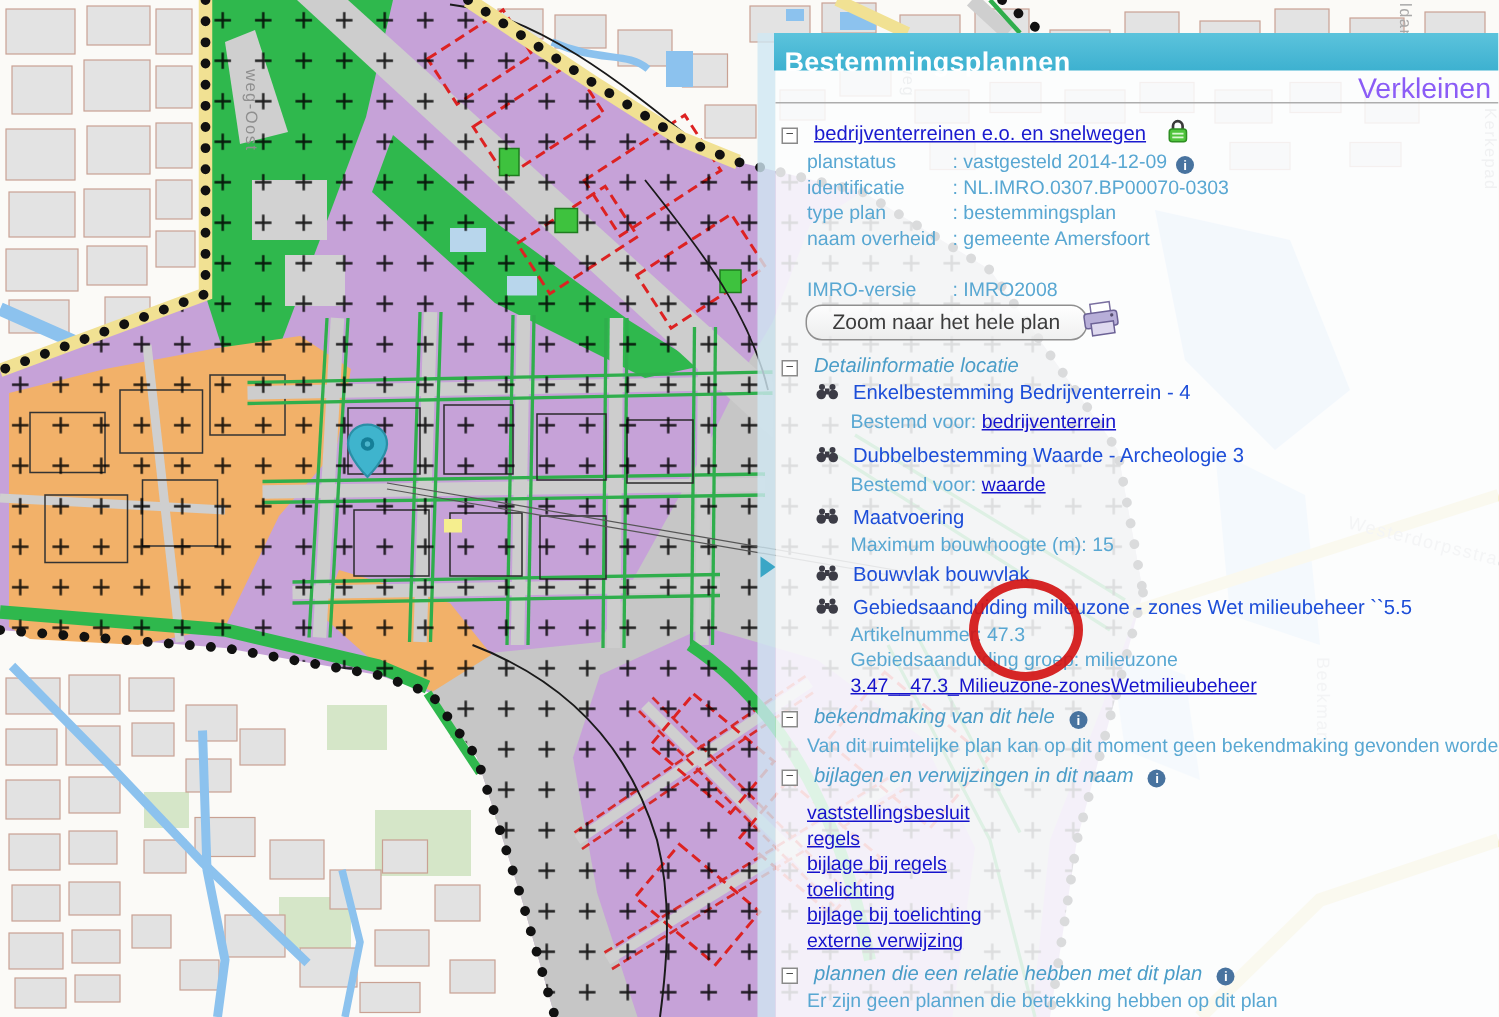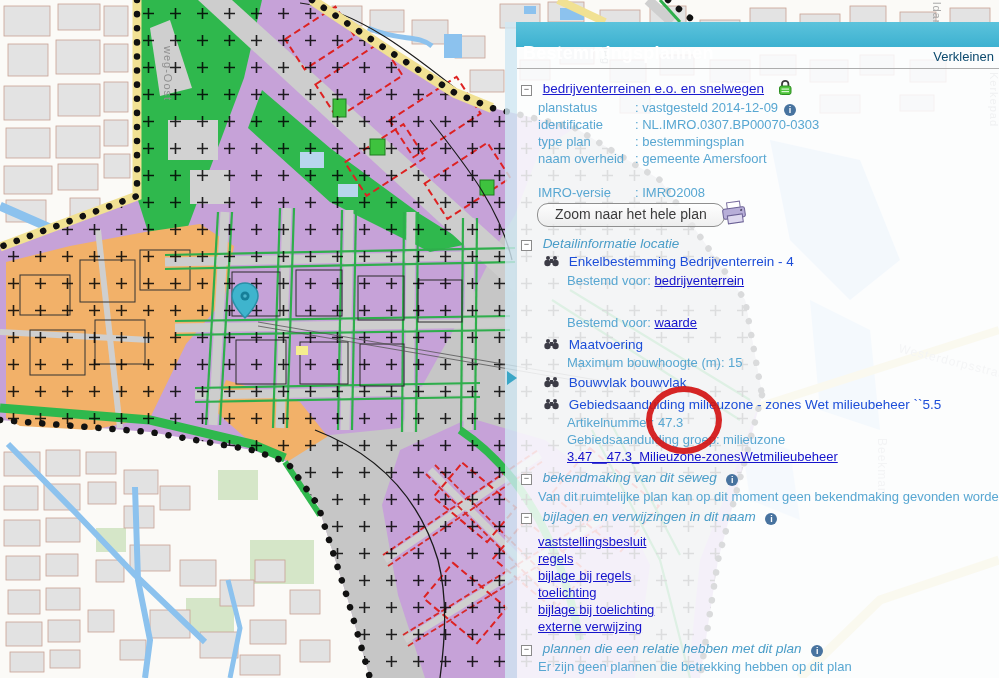--- a/index.html
+++ b/index.html
@@ -9,22 +9,22 @@
   
   .gutter{position:absolute;left:505px;top:22px;width:12px;bottom:0;
           background:rgba(208,231,242,.8)}
   .handle{position:absolute;left:2px;top:349px;width:0;height:0;
           border-left:10px solid #3aa6c6;border-top:7px solid transparent;
           border-bottom:7px solid transparent}
   .panel{position:absolute;left:517px;top:22px;right:0;bottom:0;
          background:rgba(251,253,254,.86)}
   .hdr{position:absolute;left:-1px;top:0;right:0;height:25px;
        background:linear-gradient(#5cc3dc,#3db1d0);color:#fff;font-size:18px;
-       font-weight:bold;padding:21px 0 0 7px;box-sizing:border-box;letter-spacing:.2px}
-  .verkleinen{position:absolute;top:27px;right:5px;font-size:13px;color:#0c4a6e;cursor:pointer}
+       font-weight:bold;padding:9px 0 0 7px;box-sizing:border-box;letter-spacing:.2px}
+  .verkleinen{position:absolute;top:27px;right:5px;font-size:19px;color:#8b5cf6;cursor:pointer}
   .divider{position:absolute;top:46px;left:0;right:0;height:1px;background:#adadad}
   .ln{position:absolute;white-space:nowrap;font-size:13px;color:#58a7d2}
   .cb{display:inline-block;width:9px;height:9px;border:1px solid #8a8a8a;background:#fff;
       color:#444;font-size:9px;line-height:7px;text-align:center;vertical-align:1px;margin-right:7px}
   .sec{font-style:italic;font-size:13.5px;color:#4a9dc8}
   .btitle{font-weight:normal;font-size:13.5px;color:#1d4ed8}
   a.plan{color:#1a1acf;text-decoration:underline;font-size:13.5px;cursor:pointer}
   a.doc{color:#1513cc;text-decoration:underline;font-size:13px;cursor:pointer}
   .flbl{display:inline-block;width:97px}
   .info{display:inline-block;width:12px;height:12px;border-radius:50%;background:#48739f;
@@ -386,20 +386,30 @@
           <circle cx="3.5" cy="8" r="3.2" fill="#3c3c46"></circle>
           <circle cx="11.5" cy="8" r="3.2" fill="#3c3c46"></circle>
           <rect x="6" y="4" width="3" height="4" fill="#3c3c46"></rect>
         </svg></span>
     <span class="btitle">Enkelbestemming Bedrijventerrein - 4</span>
   </div>
   <div class="ln" style="left:50px;top:251px">
     <span>Bestemd voor: </span><a class="doc">bedrijventerrein</a>
   </div>
 
+  <div class="ln" style="left:27px;top:274px">
+    <span class="binoc"><svg width="15" height="12" viewBox="0 0 15 12">
+          <circle cx="4" cy="3" r="2" fill="#3c3c46"></circle>
+          <circle cx="11" cy="3" r="2" fill="#3c3c46"></circle>
+          <circle cx="3.5" cy="8" r="3.2" fill="#3c3c46"></circle>
+          <circle cx="11.5" cy="8" r="3.2" fill="#3c3c46"></circle>
+          <rect x="6" y="4" width="3" height="4" fill="#3c3c46"></rect>
+        </svg></span>
+    <span class="btitle">Dubbelbestemming Waarde - Archeologie 3</span>
+  </div>
   <div class="ln" style="left:50px;top:293px">
     <span>Bestemd voor: </span><a class="doc">waarde</a>
   </div>
 
   <div class="ln" style="left:27px;top:315px">
     <span class="binoc"><svg width="15" height="12" viewBox="0 0 15 12">
           <circle cx="4" cy="3" r="2" fill="#3c3c46"></circle>
           <circle cx="11" cy="3" r="2" fill="#3c3c46"></circle>
           <circle cx="3.5" cy="8" r="3.2" fill="#3c3c46"></circle>
           <circle cx="11.5" cy="8" r="3.2" fill="#3c3c46"></circle>
@@ -431,21 +441,21 @@
     <span class="btitle">Gebiedsaanduiding milieuzone - zones Wet milieubeheer ``5.5</span>
   </div>
   <div class="ln" style="left:50px;top:393px">Artikelnummer: 47.3</div>
   <div class="ln" style="left:50px;top:410px">Gebiedsaanduiding groep: milieuzone</div>
   <div class="ln" style="left:50px;top:427px">
     <a class="doc">3.47__47.3_Milieuzone-zonesWetmilieubeheer</a>
   </div>
 
   <div class="ln" style="left:4px;top:448px">
     <span class="cb">−</span>
-    <span class="sec">bekendmaking van dit seweg</span>
+    <span class="sec">bekendmaking van dit hele</span>
     <span class="info">i</span>
   </div>
   <div class="ln" style="left:21px;top:467px">Van dit ruimtelijke plan kan op dit moment geen bekendmaking gevonden worden</div>
 
   <div class="ln" style="left:4px;top:487px">
     <span class="cb">−</span>
     <span class="sec">bijlagen en verwijzingen in dit naam</span>
     <span class="info">i</span>
   </div>
   <div class="ln" style="left:21px;top:512px"><a class="doc">vaststellingsbesluit</a></div>

